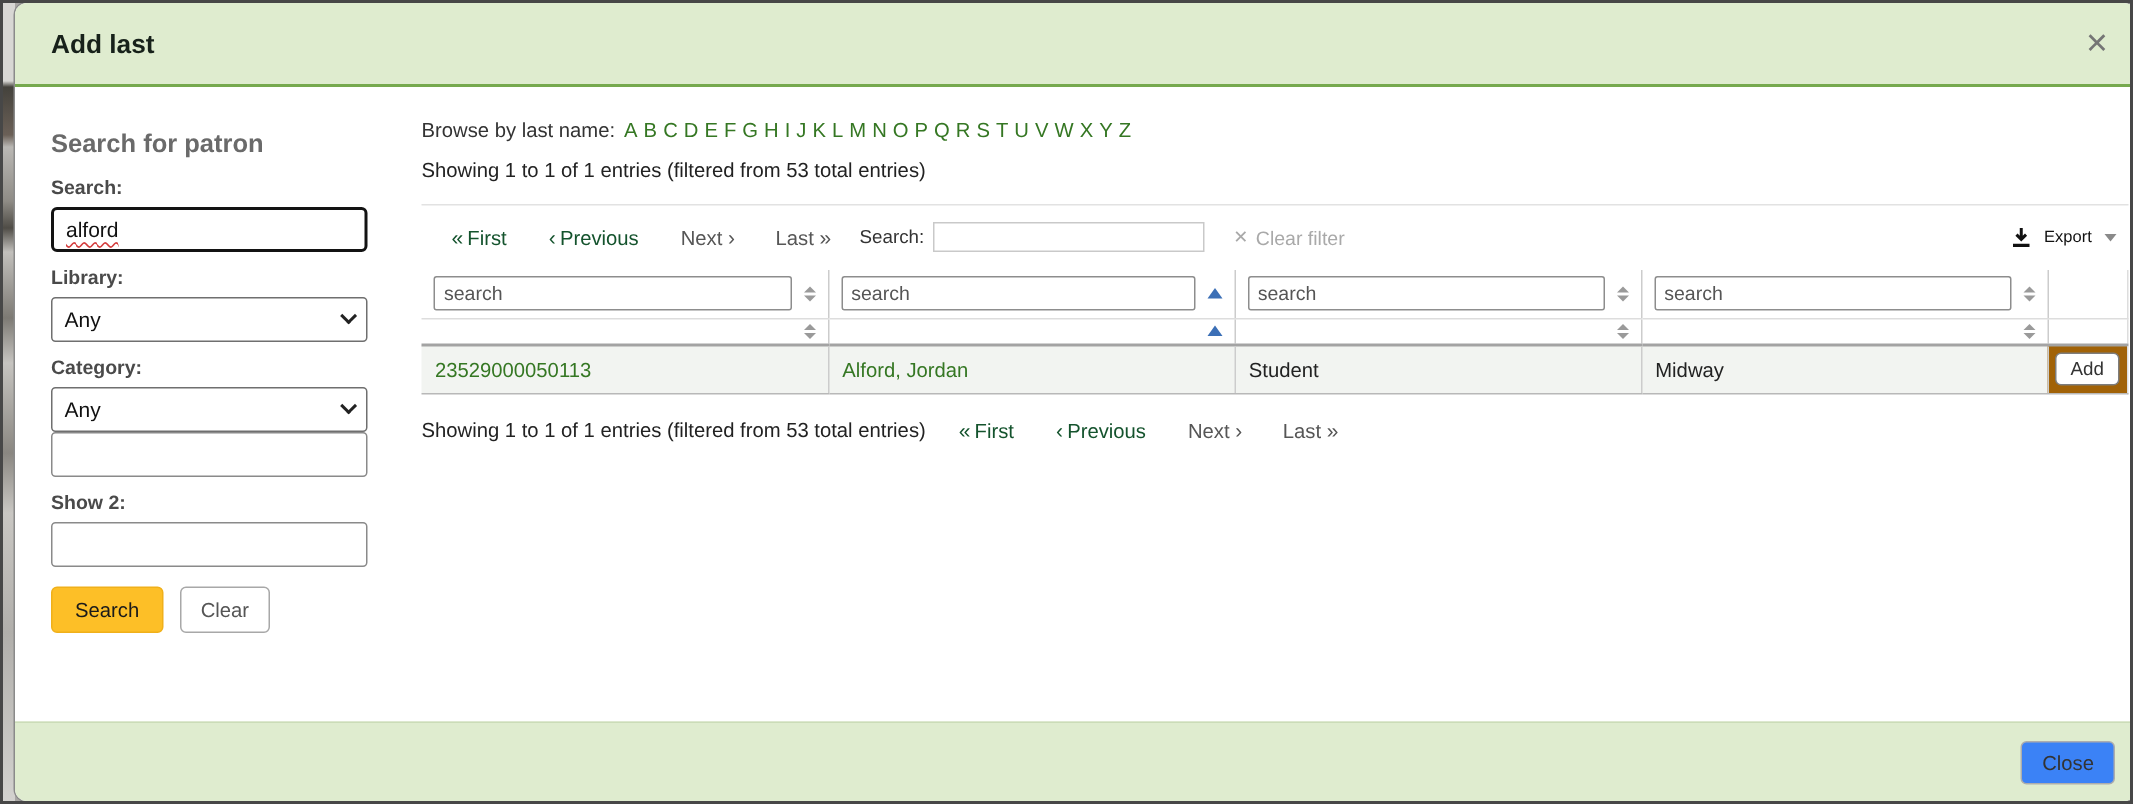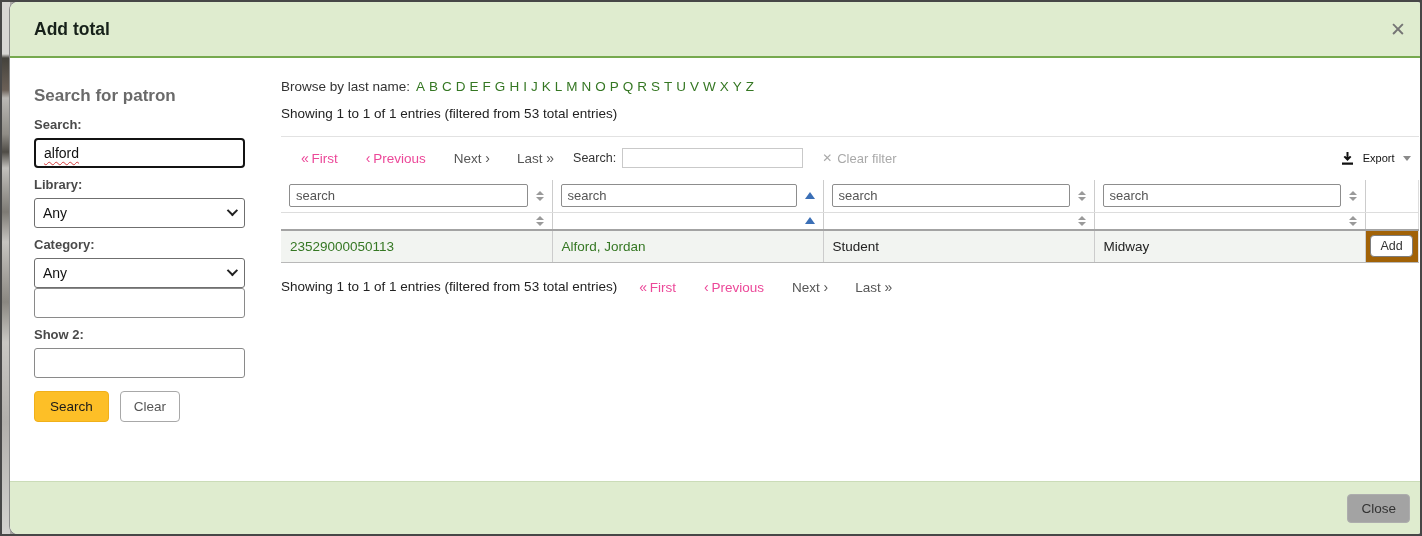--- a/index.html
+++ b/index.html
@@ -19,21 +19,21 @@
 
   
   .modal-header { height:56px; background:#dfeccf; border-bottom:2px solid #76a94e;
     display:flex; align-items:center; padding:0 18px 0 24px; }
   .modal-title { font-size:17.5px; font-weight:bold; color:#17211a; }
   .close-x { margin-left:auto; font-size:19px; color:#757575; cursor:pointer; line-height:1; }
 
   
   .modal-footer { position:absolute; bottom:0; left:0; width:100%; height:53px; background:#dfeccf;
     border-top:1px solid #cbdcb8; display:flex; align-items:center; justify-content:flex-end; padding-right:14px; }
-  .btn-close { background:#a3a3a3; border:1px solid #adadad; border-radius:4px; padding:6px 13px;
+  .btn-close { background:#3b82f6; border:1px solid #adadad; border-radius:4px; padding:6px 13px;
     font-size:13.5px; color:#333; font-family:inherit; cursor:pointer; }
 
   
   .modal-body { display:flex; height:421px; }
 
   
   .sidebar { width:236px; padding:28px 0 0 24px; flex:none; }
   .sidebar h2 { font-size:17px; font-weight:bold; color:#6a6a6a; margin-bottom:11px; }
   .fld-label { display:block; font-size:13px; font-weight:bold; color:#4a4a4a; margin:9px 0 6px; }
   .input-like { width:211px; height:30px; border:2px solid #131313; border-radius:4px; background:#fff;
@@ -63,21 +63,21 @@
   .show-group { display:flex; align-items:center; gap:7px; }
   .mini-select-wrap { position:relative; display:inline-block; }
   .mini-select-wrap select { width:43px; height:24px; border:1px solid #7d7d7d; border-radius:3px;
     font-size:13px; font-family:inherit; color:#111; background:#fff; padding:0 16px 0 6px; appearance:none; -webkit-appearance:none; }
   .mini-chev { position:absolute; right:6px; top:8px; width:6px; height:6px; pointer-events:none;
     border-right:2px solid #222; border-bottom:2px solid #222; transform:rotate(45deg) translateY(-1px); }
 
   .pagination { display:flex; align-items:center; gap:28px; margin-left:20px; font-size:13.5px; }
   .page-link { cursor:pointer; white-space:nowrap; }
   .page-link .pg-icon { font-size:14px; letter-spacing:-1px; }
-  .page-link.disabled { color:#ec4899; cursor:default; }
+  .page-link.disabled { color:#14532d; cursor:default; }
   .page-link.enabled { color:#565656; }
 
   .tb-search { display:flex; align-items:center; gap:6px; margin-left:20px; }
   .tb-search-label { font-size:12.5px; color:#333; }
   .tb-search-input { width:181px; height:20px; border:1px solid #c9c9c9; font-size:12.5px; padding:0 5px; font-family:inherit; }
   .clear-filter { display:flex; align-items:center; gap:5px; margin-left:19px; color:#a9a9a9; font-size:13px; cursor:pointer; }
   .clear-filter .x-icon { font-size:12px; }
 
   .export-group { margin-left:auto; margin-right:8px; display:flex; align-items:center; gap:8px; cursor:pointer; }
   .export-label { font-size:11px; color:#111; }
@@ -110,21 +110,21 @@
 </style>
 </head>
 <body>
 
 <div class="stage">
   <div class="backdrop-strip"></div>
 
   <div class="modal">
 
     <div class="modal-header">
-      <div class="modal-title">Add total</div>
+      <div class="modal-title">Add last</div>
       <span class="close-x">✕</span>
     </div>
 
     <div class="modal-body">
 
       <aside class="sidebar">
         <h2>Search for patron</h2>
 
         <span class="fld-label">Search:</span>
         <div class="input-like">

